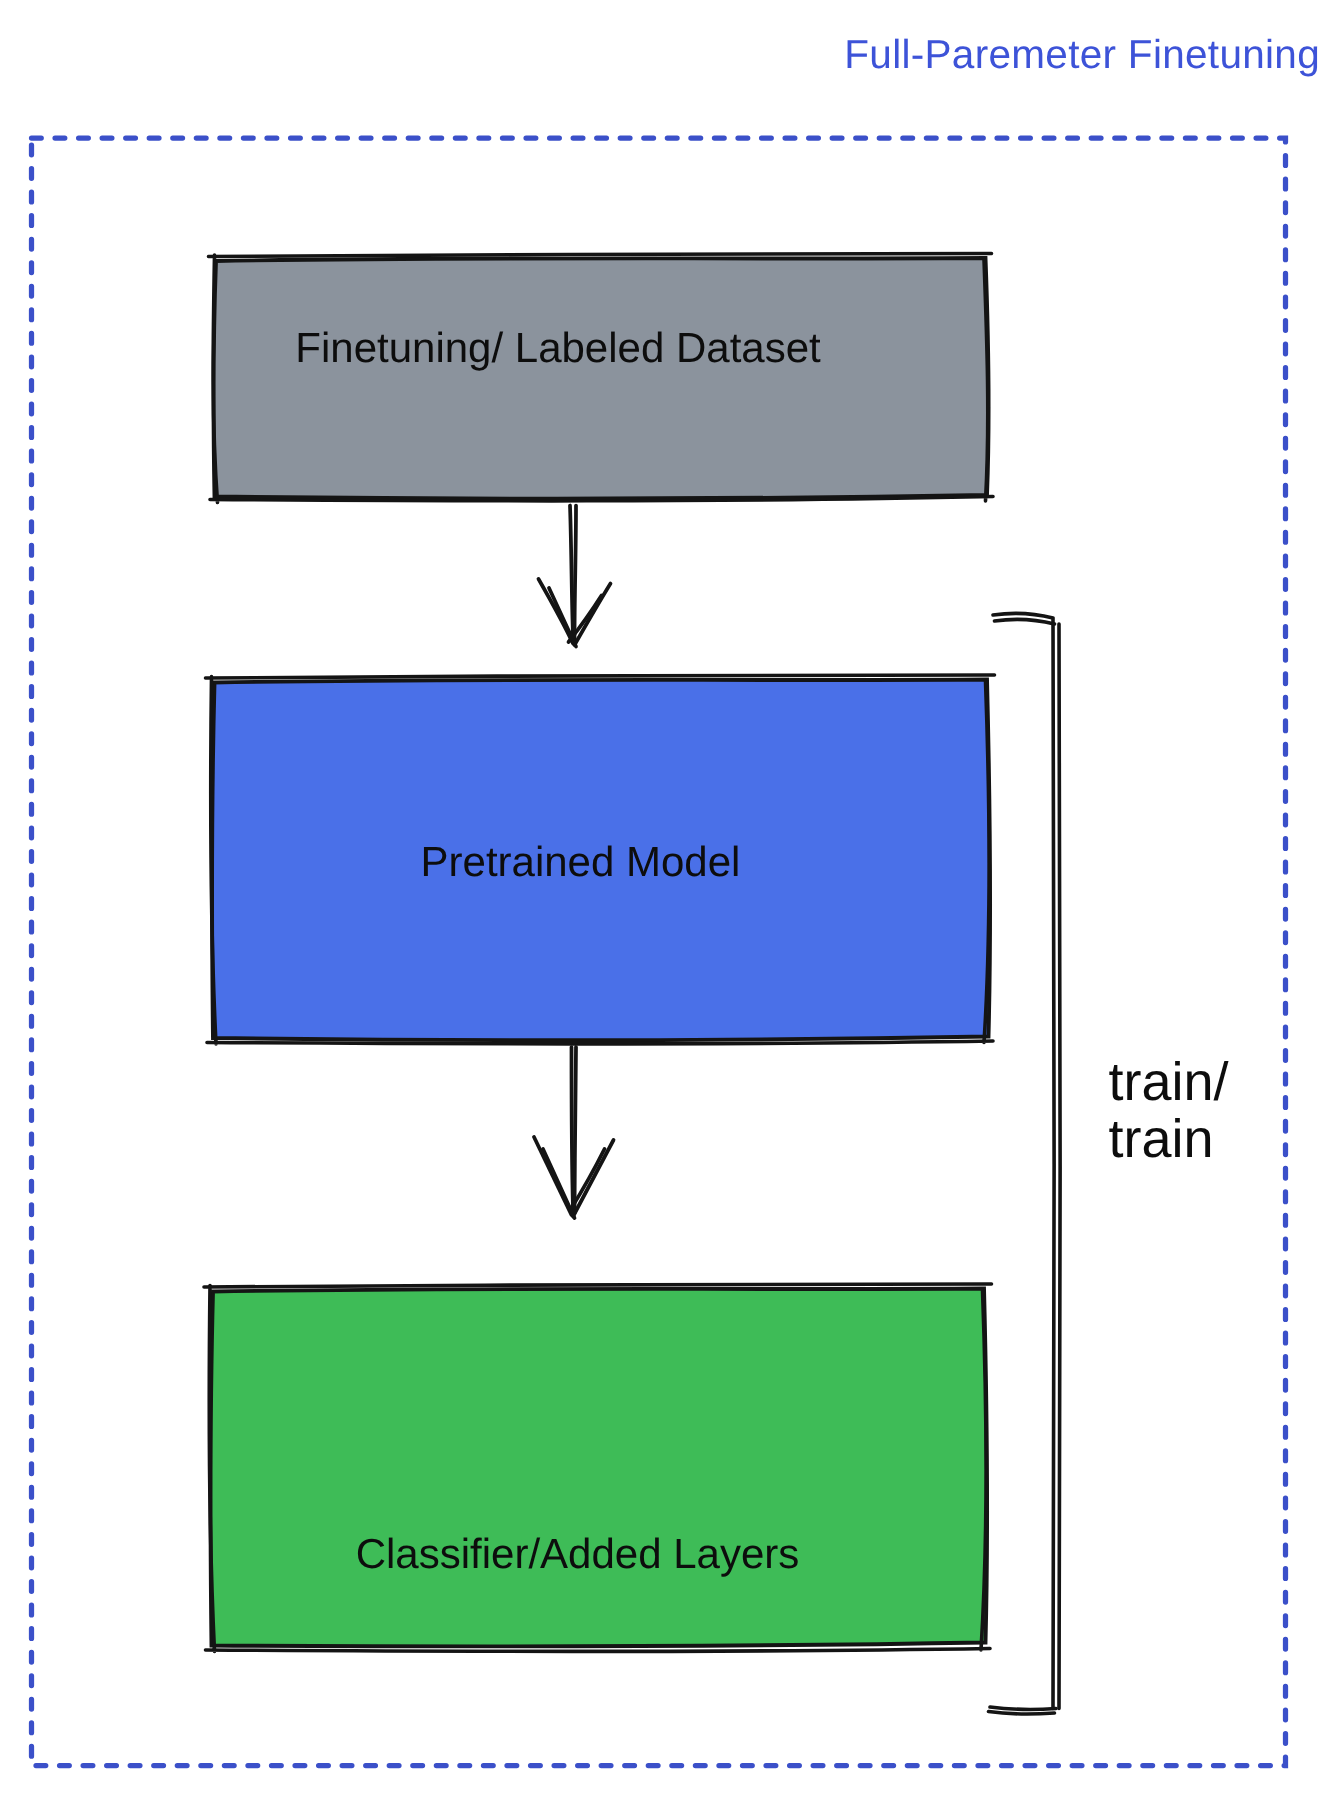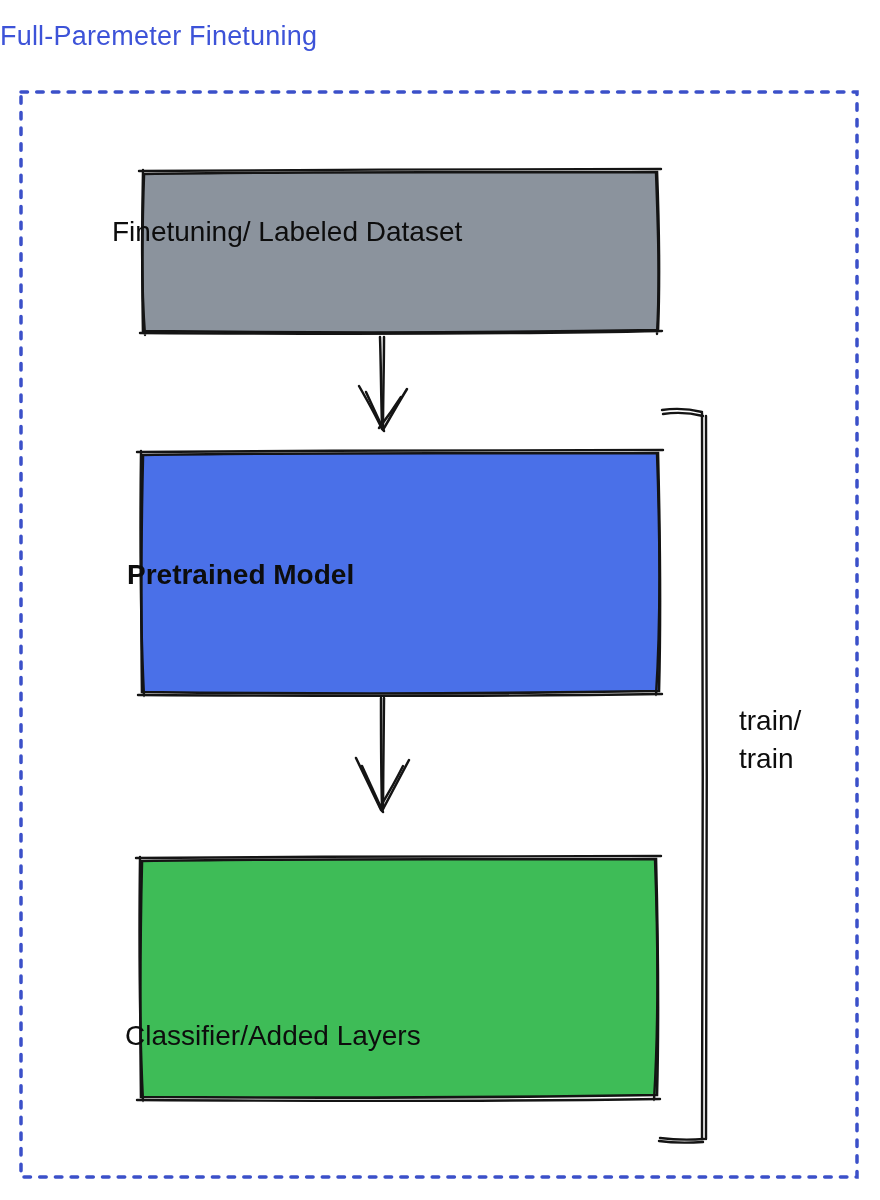--- a/index.html
+++ b/index.html
@@ -13,45 +13,46 @@
     height: 1200px;
     background: #ffffff;
     font-family: "Liberation Sans", sans-serif;
     overflow: hidden;
   }
   .title {
     position: absolute;
     top: 21px;
     left: 0;
     width: 880px;
-    text-align: left;
+    text-align: right;
     font-size: 27px;
     letter-spacing: 0.2px;
     color: #3d53d8;
     white-space: nowrap;
   }
   .diagram-svg {
     position: absolute;
     top: 0;
     left: 0;
   }
   .node-label {
     position: absolute;
     font-size: 28px;
     color: #0d0d0d;
+    text-align: center;
     white-space: nowrap;
   }
   .label-dataset    { left: 112px; top: 216px; width: 520px; }
-  .label-pretrained { left: 127px; top: 559px; width: 520px; font-weight: bold; }
+  .label-pretrained { left: 127px; top: 559px; width: 520px; }
   .label-classifier { left: 125px; top: 1020px; width: 520px; }
   .bracket-label {
     position: absolute;
     left: 739px;
     top: 702px;
-    font-size: 28px;
+    font-size: 36px;
     line-height: 38px;
     color: #0d0d0d;
     text-align: left;
     white-space: nowrap;
   }
   .bracket-label span { display: block; }
 </style>
 </head>
 <body>
 

